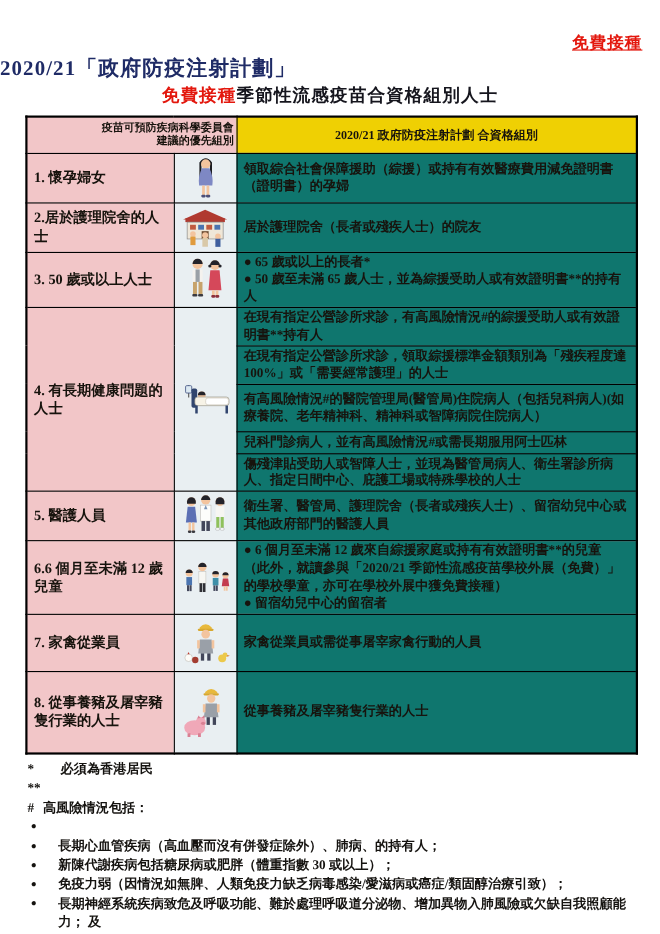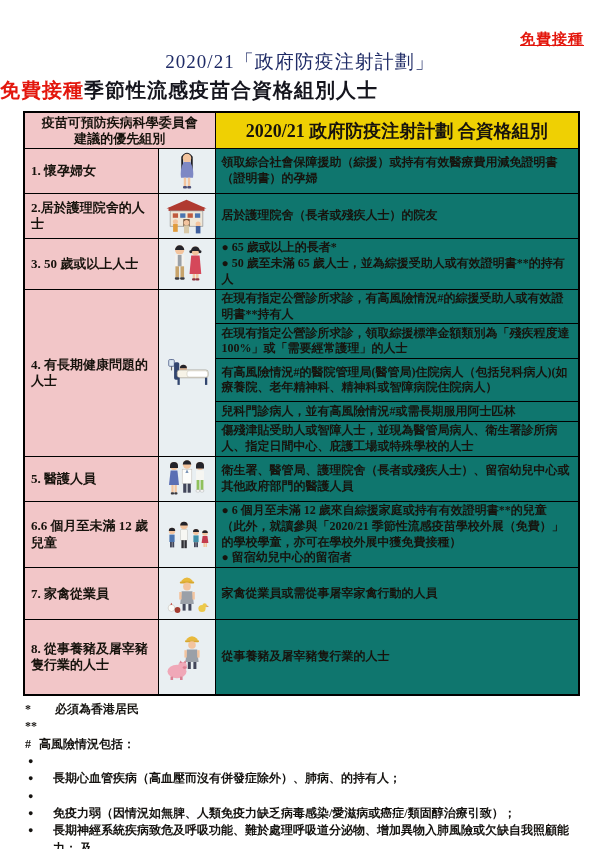--- a/index.html
+++ b/index.html
@@ -6,39 +6,39 @@
   html,body { width:600px; }
   body {
     height:849px; background:#ffffff; position:relative; overflow:hidden;
     font-family:"Liberation Serif","DejaVu Serif",serif; color:#17130d;
   }
   .free-tag {
     position:absolute; top:30px; right:16px; color:#e3170d; font-weight:bold;
     font-size:15px; text-decoration:underline; letter-spacing:1px;
   }
   .title1 {
-    margin-top:49px; text-align:center; font-size:19px; font-weight:normal;
+    margin-top:49px; font-size:19px; font-weight:bold;
     color:#1f2b66; letter-spacing:1px;
   }
   .title2 {
-    margin-top:2px; font-size:20px; font-weight:bold;
+    margin-top:2px; text-align:center; font-size:16px; font-weight:bold;
     color:#15151d; letter-spacing:1px;
   }
   .title2 .red { color:#e3170d; }
 
   table.main {
     border-collapse:collapse; table-layout:fixed; width:555px;
     margin:7px 0 0 23px; border:2.4px solid #000;
   }
   table.main th, table.main td { border:1.6px solid #000; }
   th.h-left {
-    background:#f2c6c8; font-size:13px; font-weight:bold; text-align:center;
+    background:#f2c6c8; font-size:10px; font-weight:bold; text-align:right;
     line-height:1.2; padding:2px;
   }
-  th.h-right { background:#efd003; font-size:18px; font-weight:bold; text-align:center; padding:2px; }
+  th.h-right { background:#efd003; font-size:11px; font-weight:bold; text-align:center; padding:2px; }
   td.c-label {
     background:#f2c6c8; font-size:13px; font-weight:bold; vertical-align:middle;
     padding:2px 2px 2px 6px; line-height:1.25;
   }
   td.c-icon { background:#e9eff2; text-align:center; vertical-align:middle; padding:0; }
   td.c-content {
     background:#0f766e; font-size:12px; font-weight:bold; vertical-align:middle;
     padding:1px 6px; line-height:1.32;
   }
   tr.hh  { height:33px; }
@@ -328,20 +328,21 @@
 
   <div class="hr-item">
     <span class="hr-bullet">●</span>
   </div>
   <div class="hr-item">
     <span class="hr-bullet">●</span>
     <span>長期心血管疾病（高血壓而沒有併發症除外）、肺病、的持有人；</span>
   </div>
   <div class="hr-item">
     <span class="hr-bullet">●</span>
+    <span>新陳代謝疾病包括糖尿病或肥胖（體重指數 30 或以上）；</span>
   </div>
   <div class="hr-item">
     <span class="hr-bullet">●</span>
     <span>免疫力弱（因情況如無脾、人類免疫力缺乏病毒感染/愛滋病或癌症/類固醇治療引致）；</span>
   </div>
   <div class="hr-item">
     <span class="hr-bullet">●</span>
     <span>長期神經系統疾病致危及呼吸功能、難於處理呼吸道分泌物、增加異物入肺風險或欠缺自我照顧能力； 及</span>
   </div>
 

